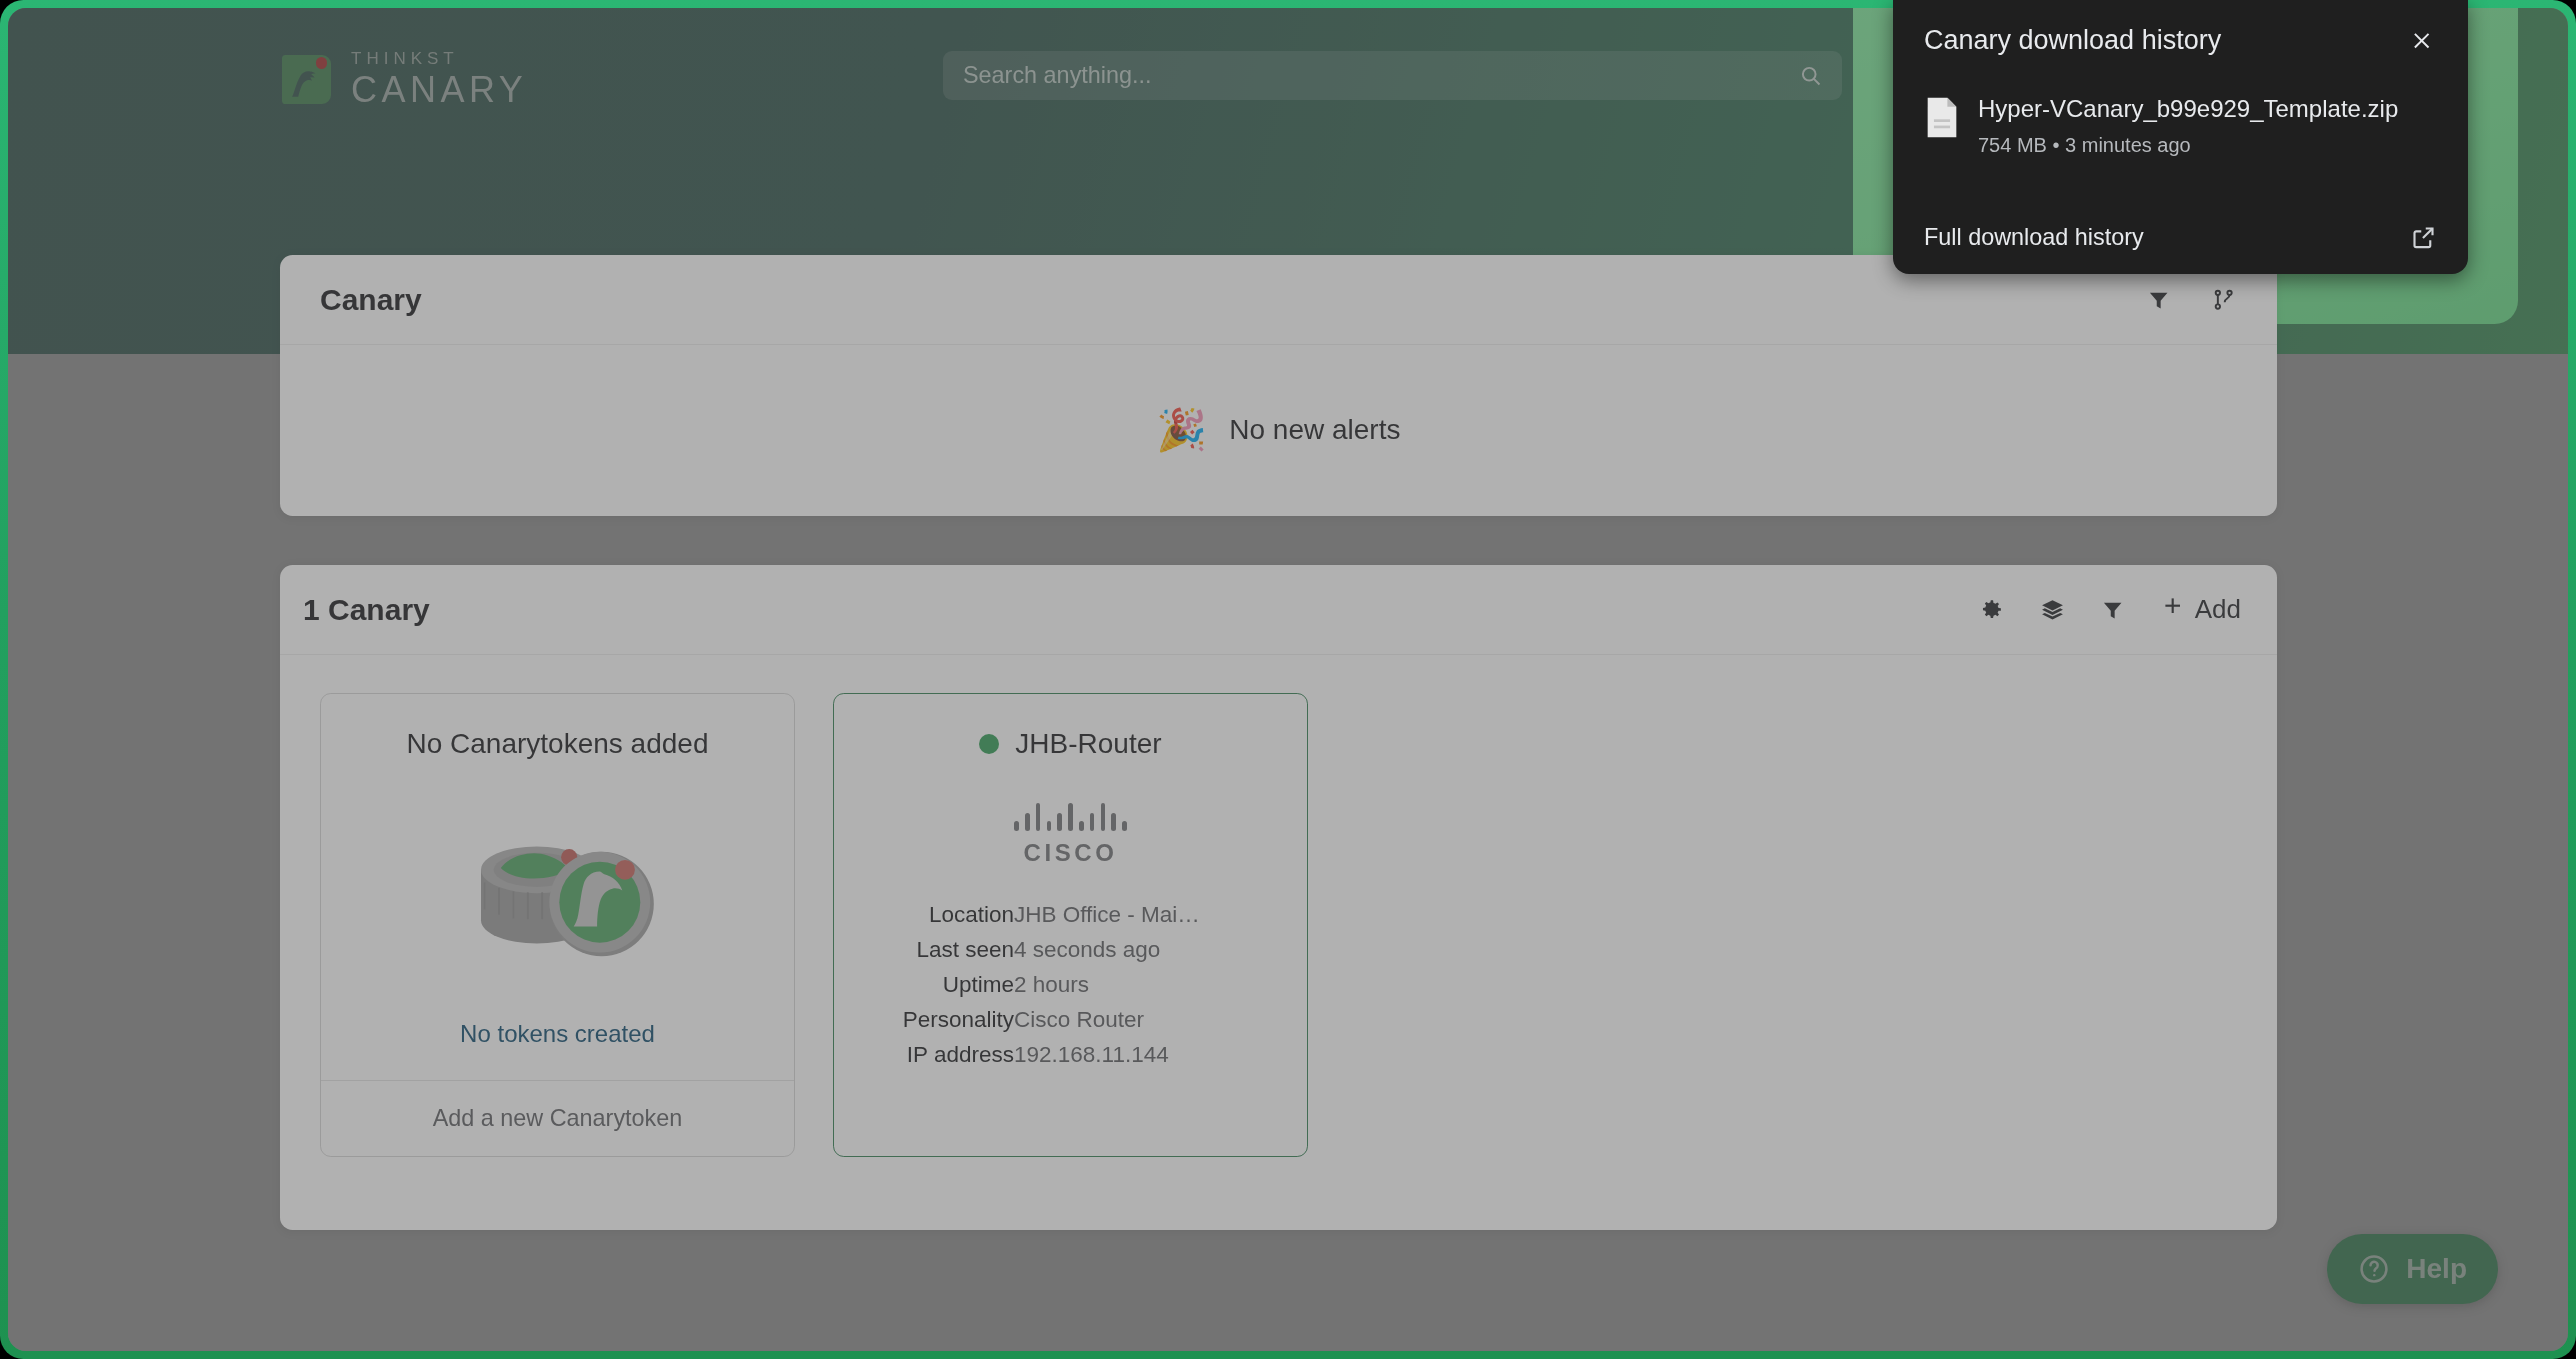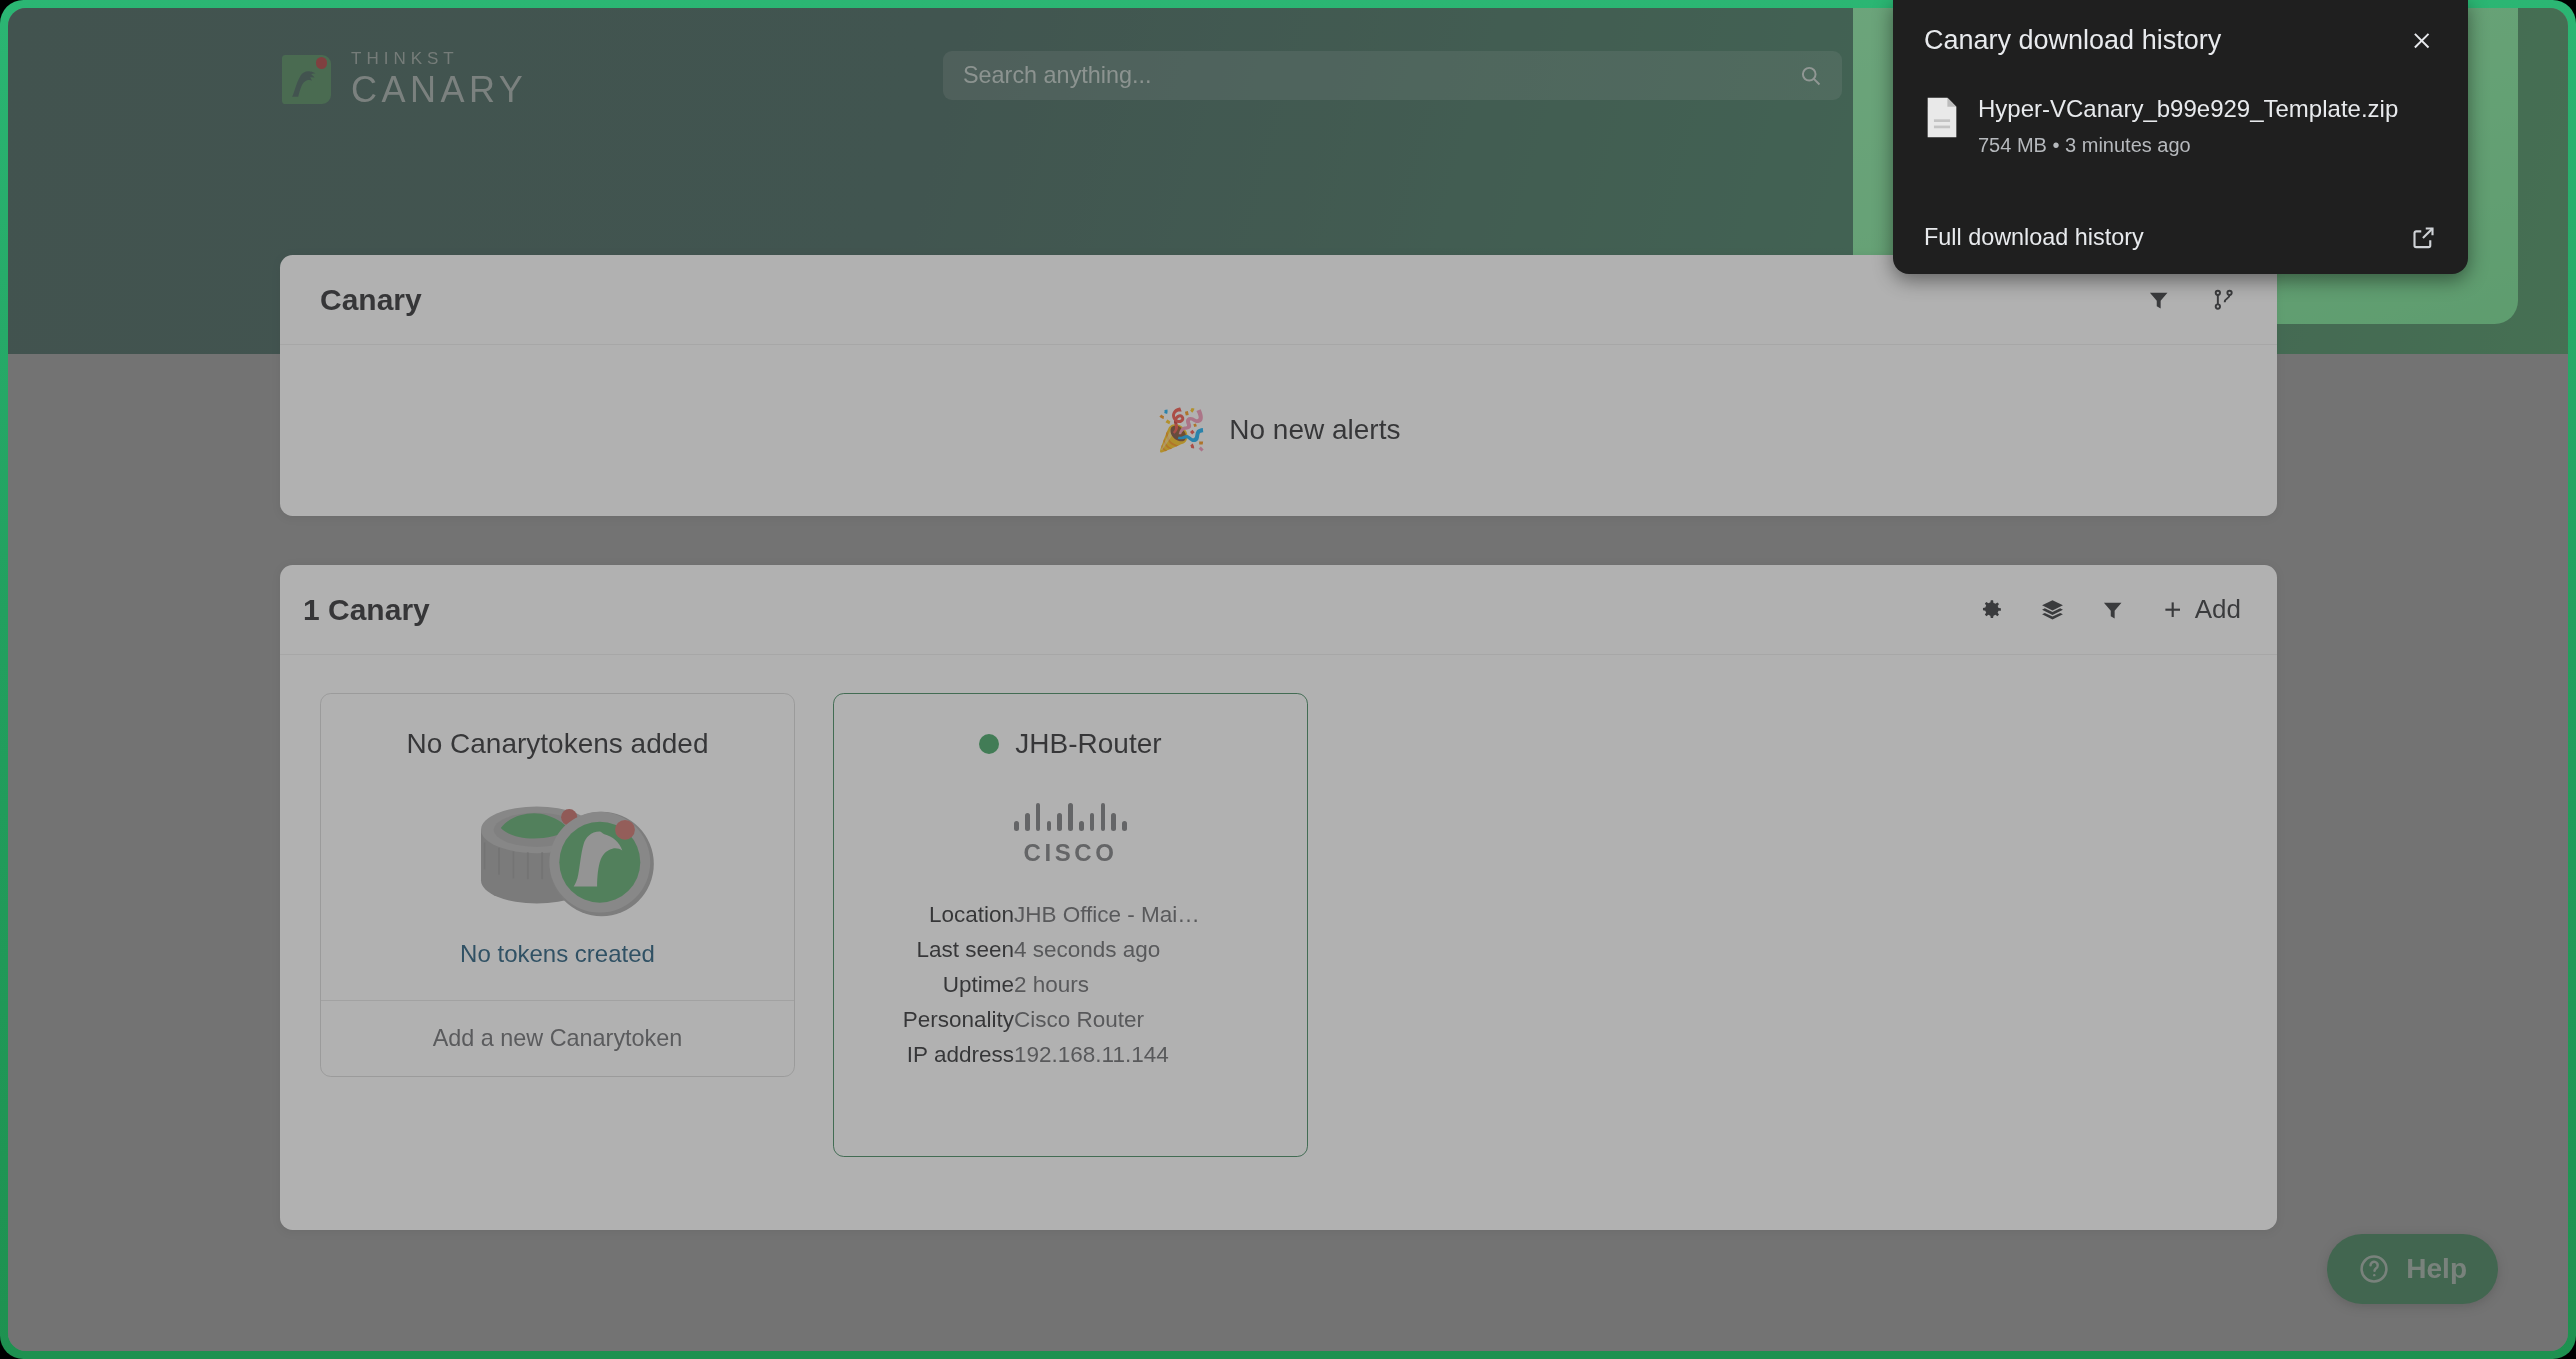--- a/index.html
+++ b/index.html
@@ -82,32 +82,32 @@
     position:absolute; left:272px; top:557px; width:1997px; height:665px;
     background:#ffffff; border-radius:12.6px;
     box-shadow:0 1.8px 9px rgba(0,0,0,.10);
   }
   #canary-head{
     position:relative; height:90px; display:flex; align-items:center;
     padding:0 23px; border-bottom:0.9px solid #ececec;
   }
   #canary-title{ font-size:30px; font-weight:700; color:#17181b; }
   #canary-actions{ position:absolute; right:36px; display:flex; align-items:center; gap:34px; }
-  #add-btn{ display:flex; align-items:center; gap:10.8px; cursor:pointer; }
+  #add-btn{ display:flex; align-items:flex-start; gap:10.8px; cursor:pointer; }
   #add-label{ font-size:26px; color:#1f2024; }
 
   #canary-body{ display:flex; gap:38px; padding:38px 40px; }
 
   .tile{
     width:475px; background:transparent;
     border:0.9px solid #d6d6d6; border-radius:10.8px;
     display:flex; flex-direction:column;
   }
   
-  #token-tile{ height:384px; }
+  #token-tile{ height:464px; }
   #token-title{ text-align:center; font-size:28px; color:#17181b; padding:34px 0 0; }
   #token-art{ flex:1; display:flex; align-items:center; justify-content:center; }
   #token-sub{ text-align:center; font-size:24px; color:#0c4a6e; padding-bottom:32px; }
   #token-footer{
     border-top:0.9px solid #e2e2e2; height:76px;
     display:flex; align-items:center; justify-content:center;
     font-size:23.4px; color:#5c5d61; cursor:pointer;
   }
 
   

